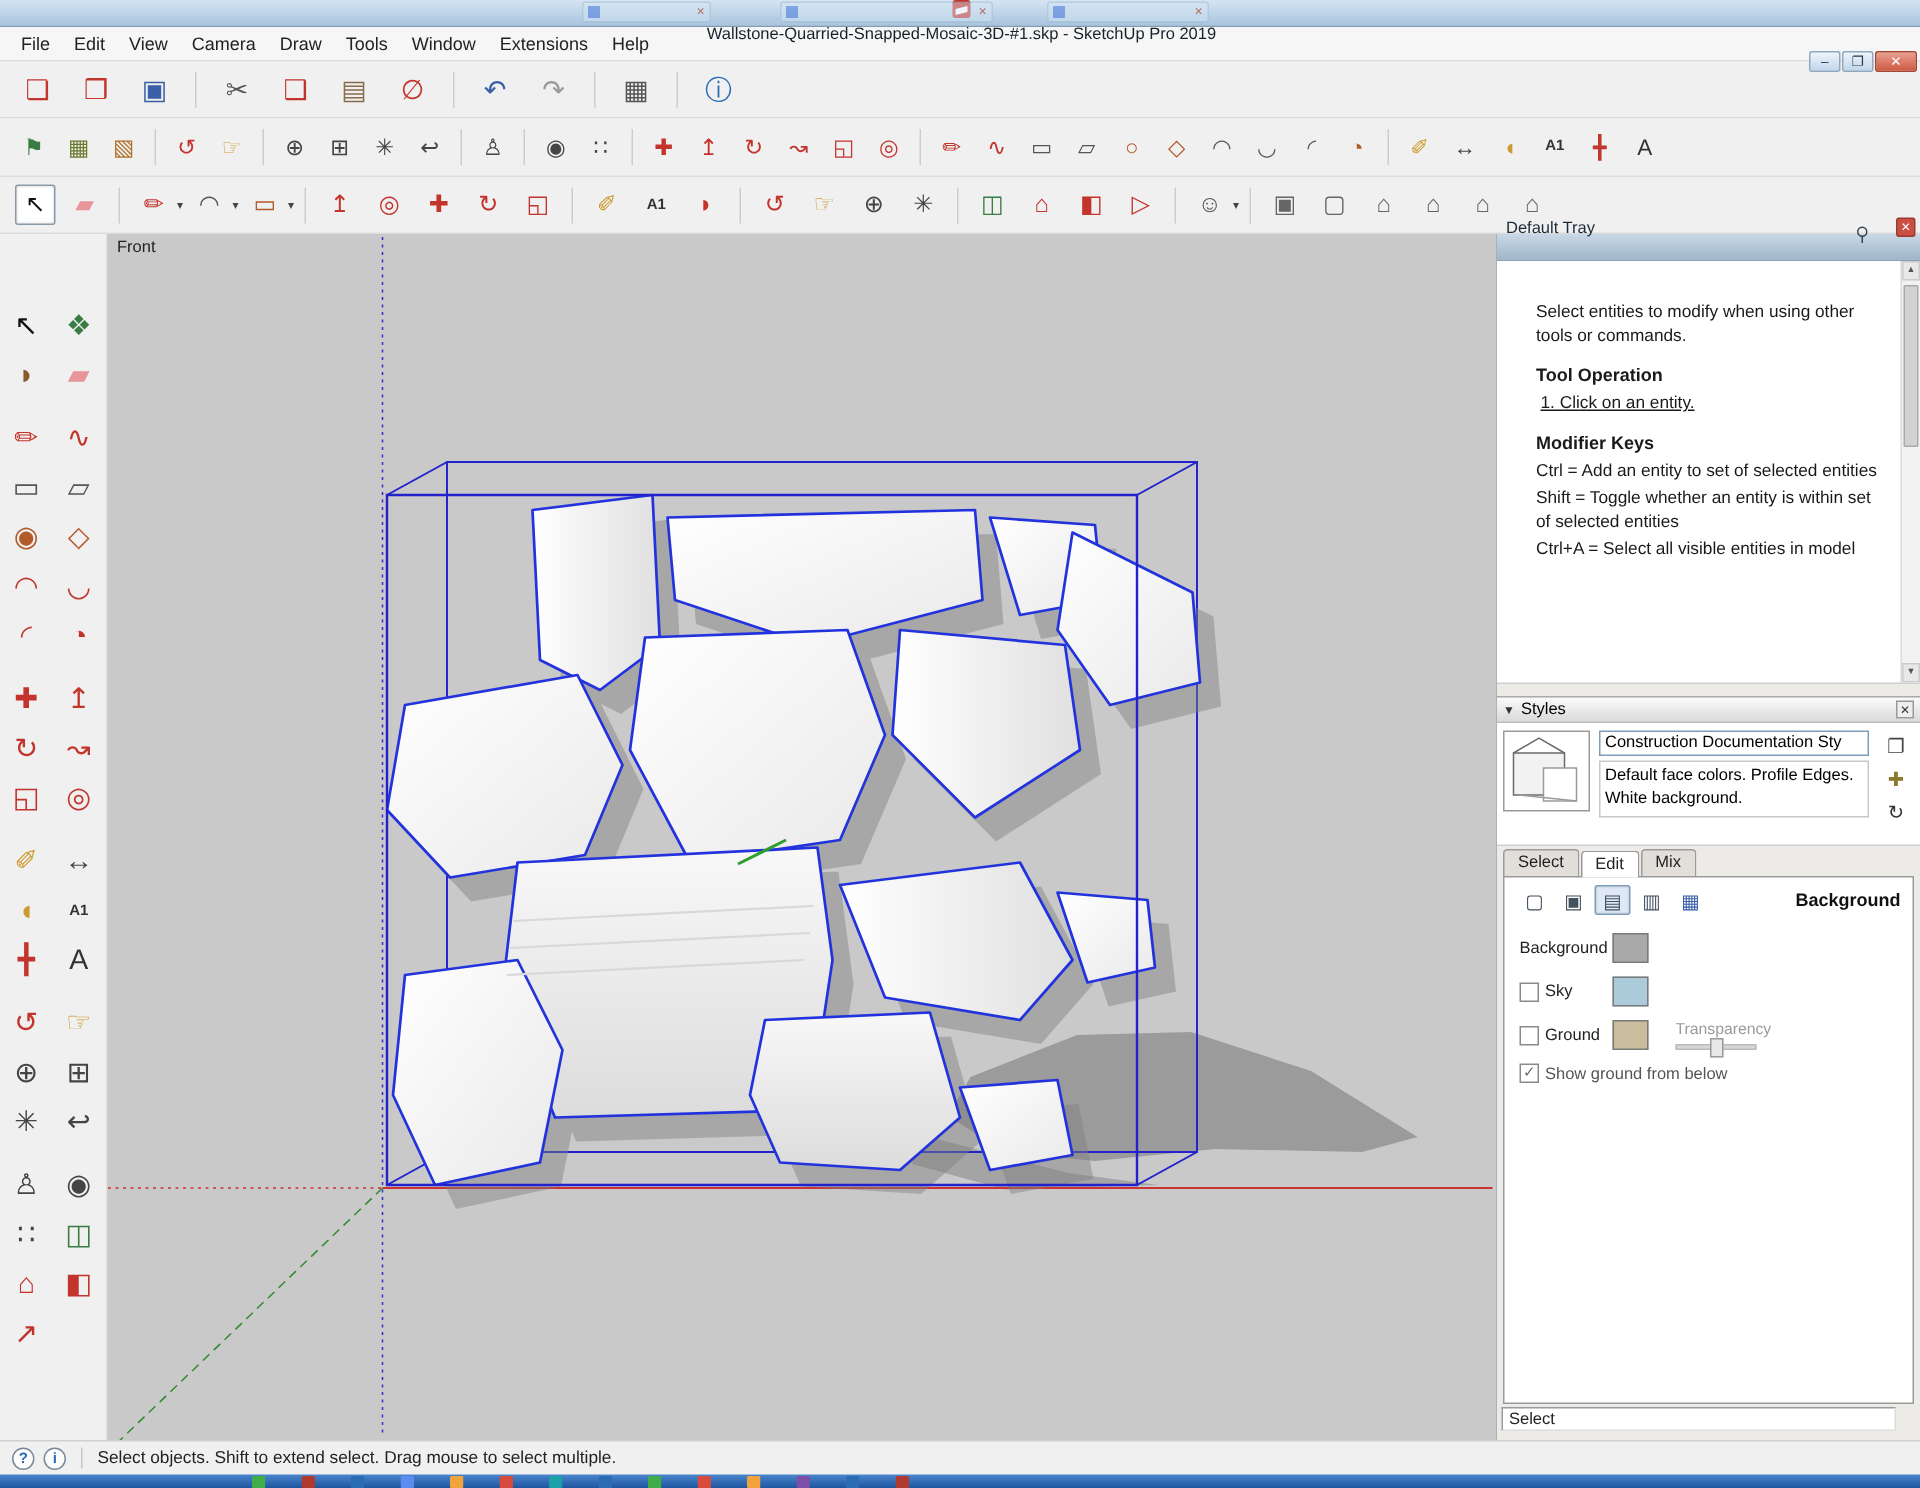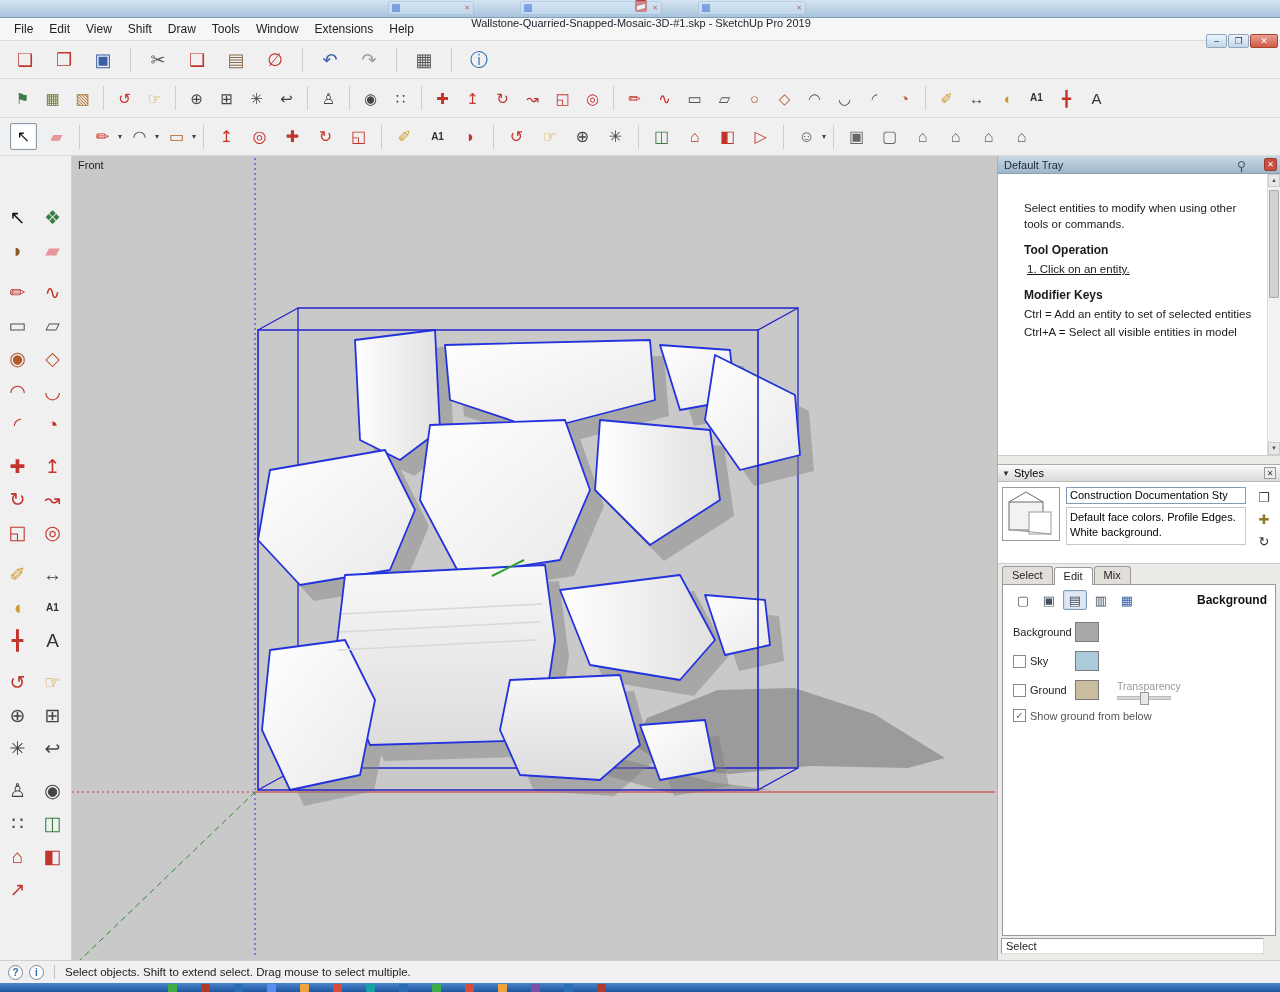--- a/index.html
+++ b/index.html
@@ -56,22 +56,22 @@
 
   
   .canvas { position:absolute; left:72px; top:156px; width:925px; height:804px; background:#c9c9c9;
             overflow:hidden; }
   .viewlabel { position:absolute; left:6px; top:3px; font-size:11px; color:#222; z-index:2; }
 
   
   .tray { position:absolute; left:997px; top:156px; width:283px; height:804px; background:#edebe8;
           border-left:1px solid #b0b0b0; display:flex; flex-direction:column; font-size:11px; }
   .tray-hdr { height:18px; flex:none; background:linear-gradient(#c9d8e6,#9fb6c9);
-              border-bottom:1px solid #8aa0b5; display:flex; align-items:center; gap:19px;
-              padding:0 3px 0 6px; color:#1c2b3a; }
+              border-bottom:1px solid #8aa0b5; display:flex; align-items:flex-end; gap:19px;
+              padding:0 3px 15px 6px; color:#1c2b3a; }
   .tray-title { flex:1; }
   .pin { width:7px; height:7px; border:1.5px solid #33414f; border-radius:50%; position:relative; flex:none; }
   .pin::after { content:""; position:absolute; left:1.5px; top:6px; width:1.5px; height:4px; background:#33414f; }
   .tray-close { width:13px; height:13px; background:#c94f43; color:#fff; font-size:8px;
                 display:flex; align-items:center; justify-content:center; border:1px solid #9a3a30;
                 border-radius:2px; flex:none; }
   .instructor { flex:none; height:282px; background:#fff; position:relative;
                 padding:24px 22px 0 26px; font-size:11.5px; color:#1a1a1a; overflow:hidden;
                 border-bottom:1px solid #cfcfcf; line-height:1.4; }
   .ih { margin:10px 0 2px; font-weight:bold; font-size:12px; }
@@ -175,21 +175,21 @@
       <span class="wb">–</span>
       <span class="wb">❐</span>
       <span class="wb close">✕</span>
     </div>
   </div>
 
   <div class="menubar">
     <span class="menu">File</span>
     <span class="menu">Edit</span>
     <span class="menu">View</span>
-    <span class="menu">Shift</span>
+    <span class="menu">Camera</span>
     <span class="menu">Draw</span>
     <span class="menu">Tools</span>
     <span class="menu">Window</span>
     <span class="menu">Extensions</span>
     <span class="menu">Help</span>
   </div>
 
   <div class="toolbar tb-lg">
       <span class="tbtn" style="color: rgb(194, 52, 44);">❏</span>
       <span class="tbtn" style="color: rgb(194, 52, 44);">❒</span>
@@ -440,20 +440,21 @@
       <span class="pin"></span>
       <span class="tray-close">✕</span>
     </div>
 
     <div class="instructor">
       <p class="il">Select entities to modify when using other tools or commands.</p>
       <p class="ih">Tool Operation</p>
       <p class="il step">1. Click on an entity.</p>
       <p class="ih">Modifier Keys</p>
       <p class="il">Ctrl = Add an entity to set of selected entities</p>
+      <p class="il">Shift = Toggle whether an entity is within set of selected entities</p>
       <p class="il">Ctrl+A = Select all visible entities in model</p>
       <div class="vscroll">
         <span class="sa">▲</span>
         <span class="sthumb"></span>
         <span class="sa down">▼</span>
       </div>
     </div>
 
     <div class="sec-hdr">
       <span class="tri">▼</span>

